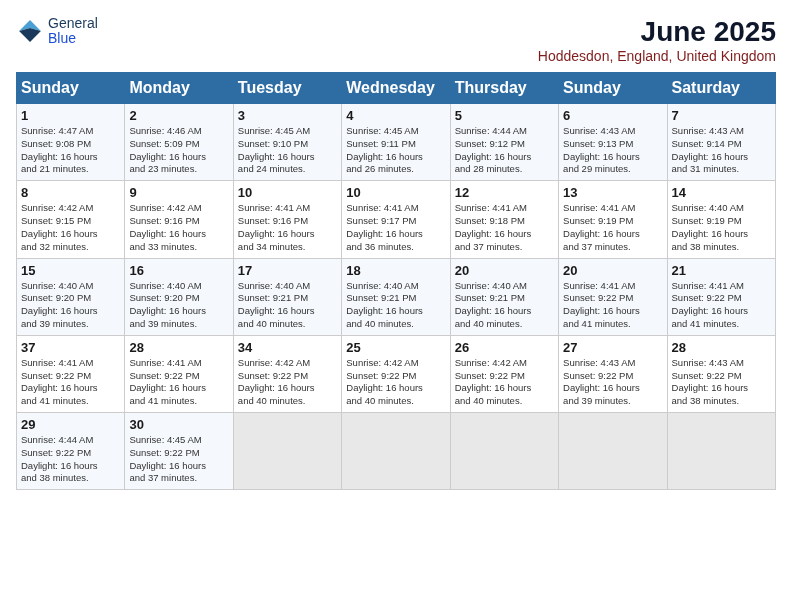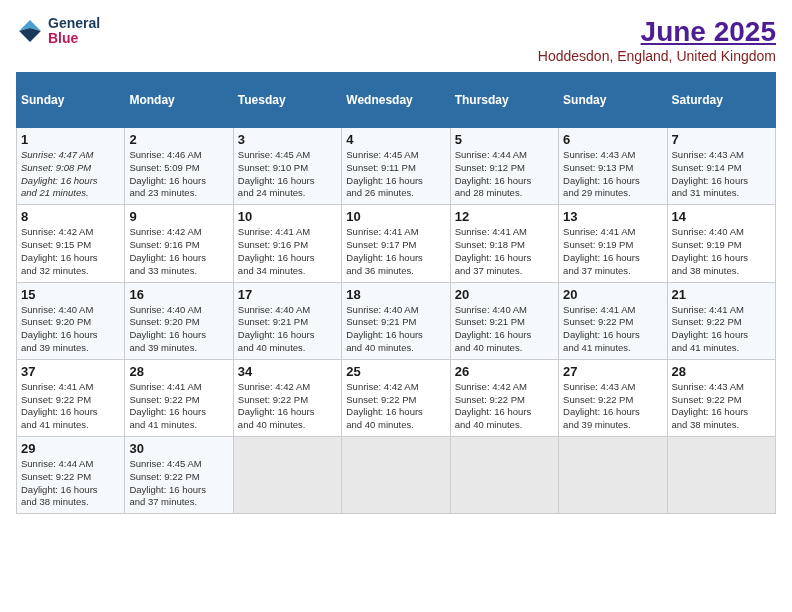--- a/index.html
+++ b/index.html
@@ -16,55 +16,54 @@
       align-items: flex-start;
       margin-bottom: 8px;
     }
     .logo {
       display: flex;
       align-items: center;
       gap: 4px;
     }
     .logo-text {
       font-size: 14px;
-      font-weight: bold;
+      font-weight: normal;
       color: #1a3a5c;
       line-height: 1.1;
     }
     .logo-text span {
-      color: #be185d;
+      color: #1d4ed8;
     }
     .logo-icon {
       width: 28px;
       height: 28px;
     }
     .title-section {
       text-align: right;
     }
     .calendar-title {
       font-size: 28px;
       font-weight: bold;
-      color: #4c1d95;
-      text-decoration: underline;
+      color: #0f172a;
     }
     .calendar-subtitle {
       font-size: 14px;
       color: #7f1d1d;
     }
     table {
       width: 100%;
       border-collapse: collapse;
       font-size: 11px;
     }
     thead th {
       background-color: #2e6da4;
       color: #fff;
-      padding: 20px 4px;
+      padding: 6px 4px;
       text-align: left;
-      font-size: 12px;
+      font-size: 16px;
       font-weight: bold;
       border: 1px solid #2e6da4;
       margin-left: 12px;
     }
     tbody td {
       border: 1px solid #ccc;
       vertical-align: top;
       padding: 4px;
       width: 14.28%;
       min-height: 70px;
@@ -122,21 +121,21 @@
         <th>Wednesday</th>
         <th>Thursday</th>
         <th>Sunday</th>
         <th>Saturday</th>
       </tr>
     </thead>
     <tbody id="calendar-body">
     <tr>
           <td>
             <span class="day-number">1</span>
-            <div class="day-info" style="white-space: pre-line; font-style: italic;">Sunrise: 4:47 AM
+            <div class="day-info" style="white-space: pre-line;">Sunrise: 4:47 AM
 Sunset: 9:08 PM
 Daylight: 16 hours
 and 21 minutes.</div>
           </td>
           <td>
             <span class="day-number">2</span>
             <div class="day-info" style="white-space: pre-line;">Sunrise: 4:46 AM
 Sunset: 5:09 PM
 Daylight: 16 hours
 and 23 minutes.</div>

